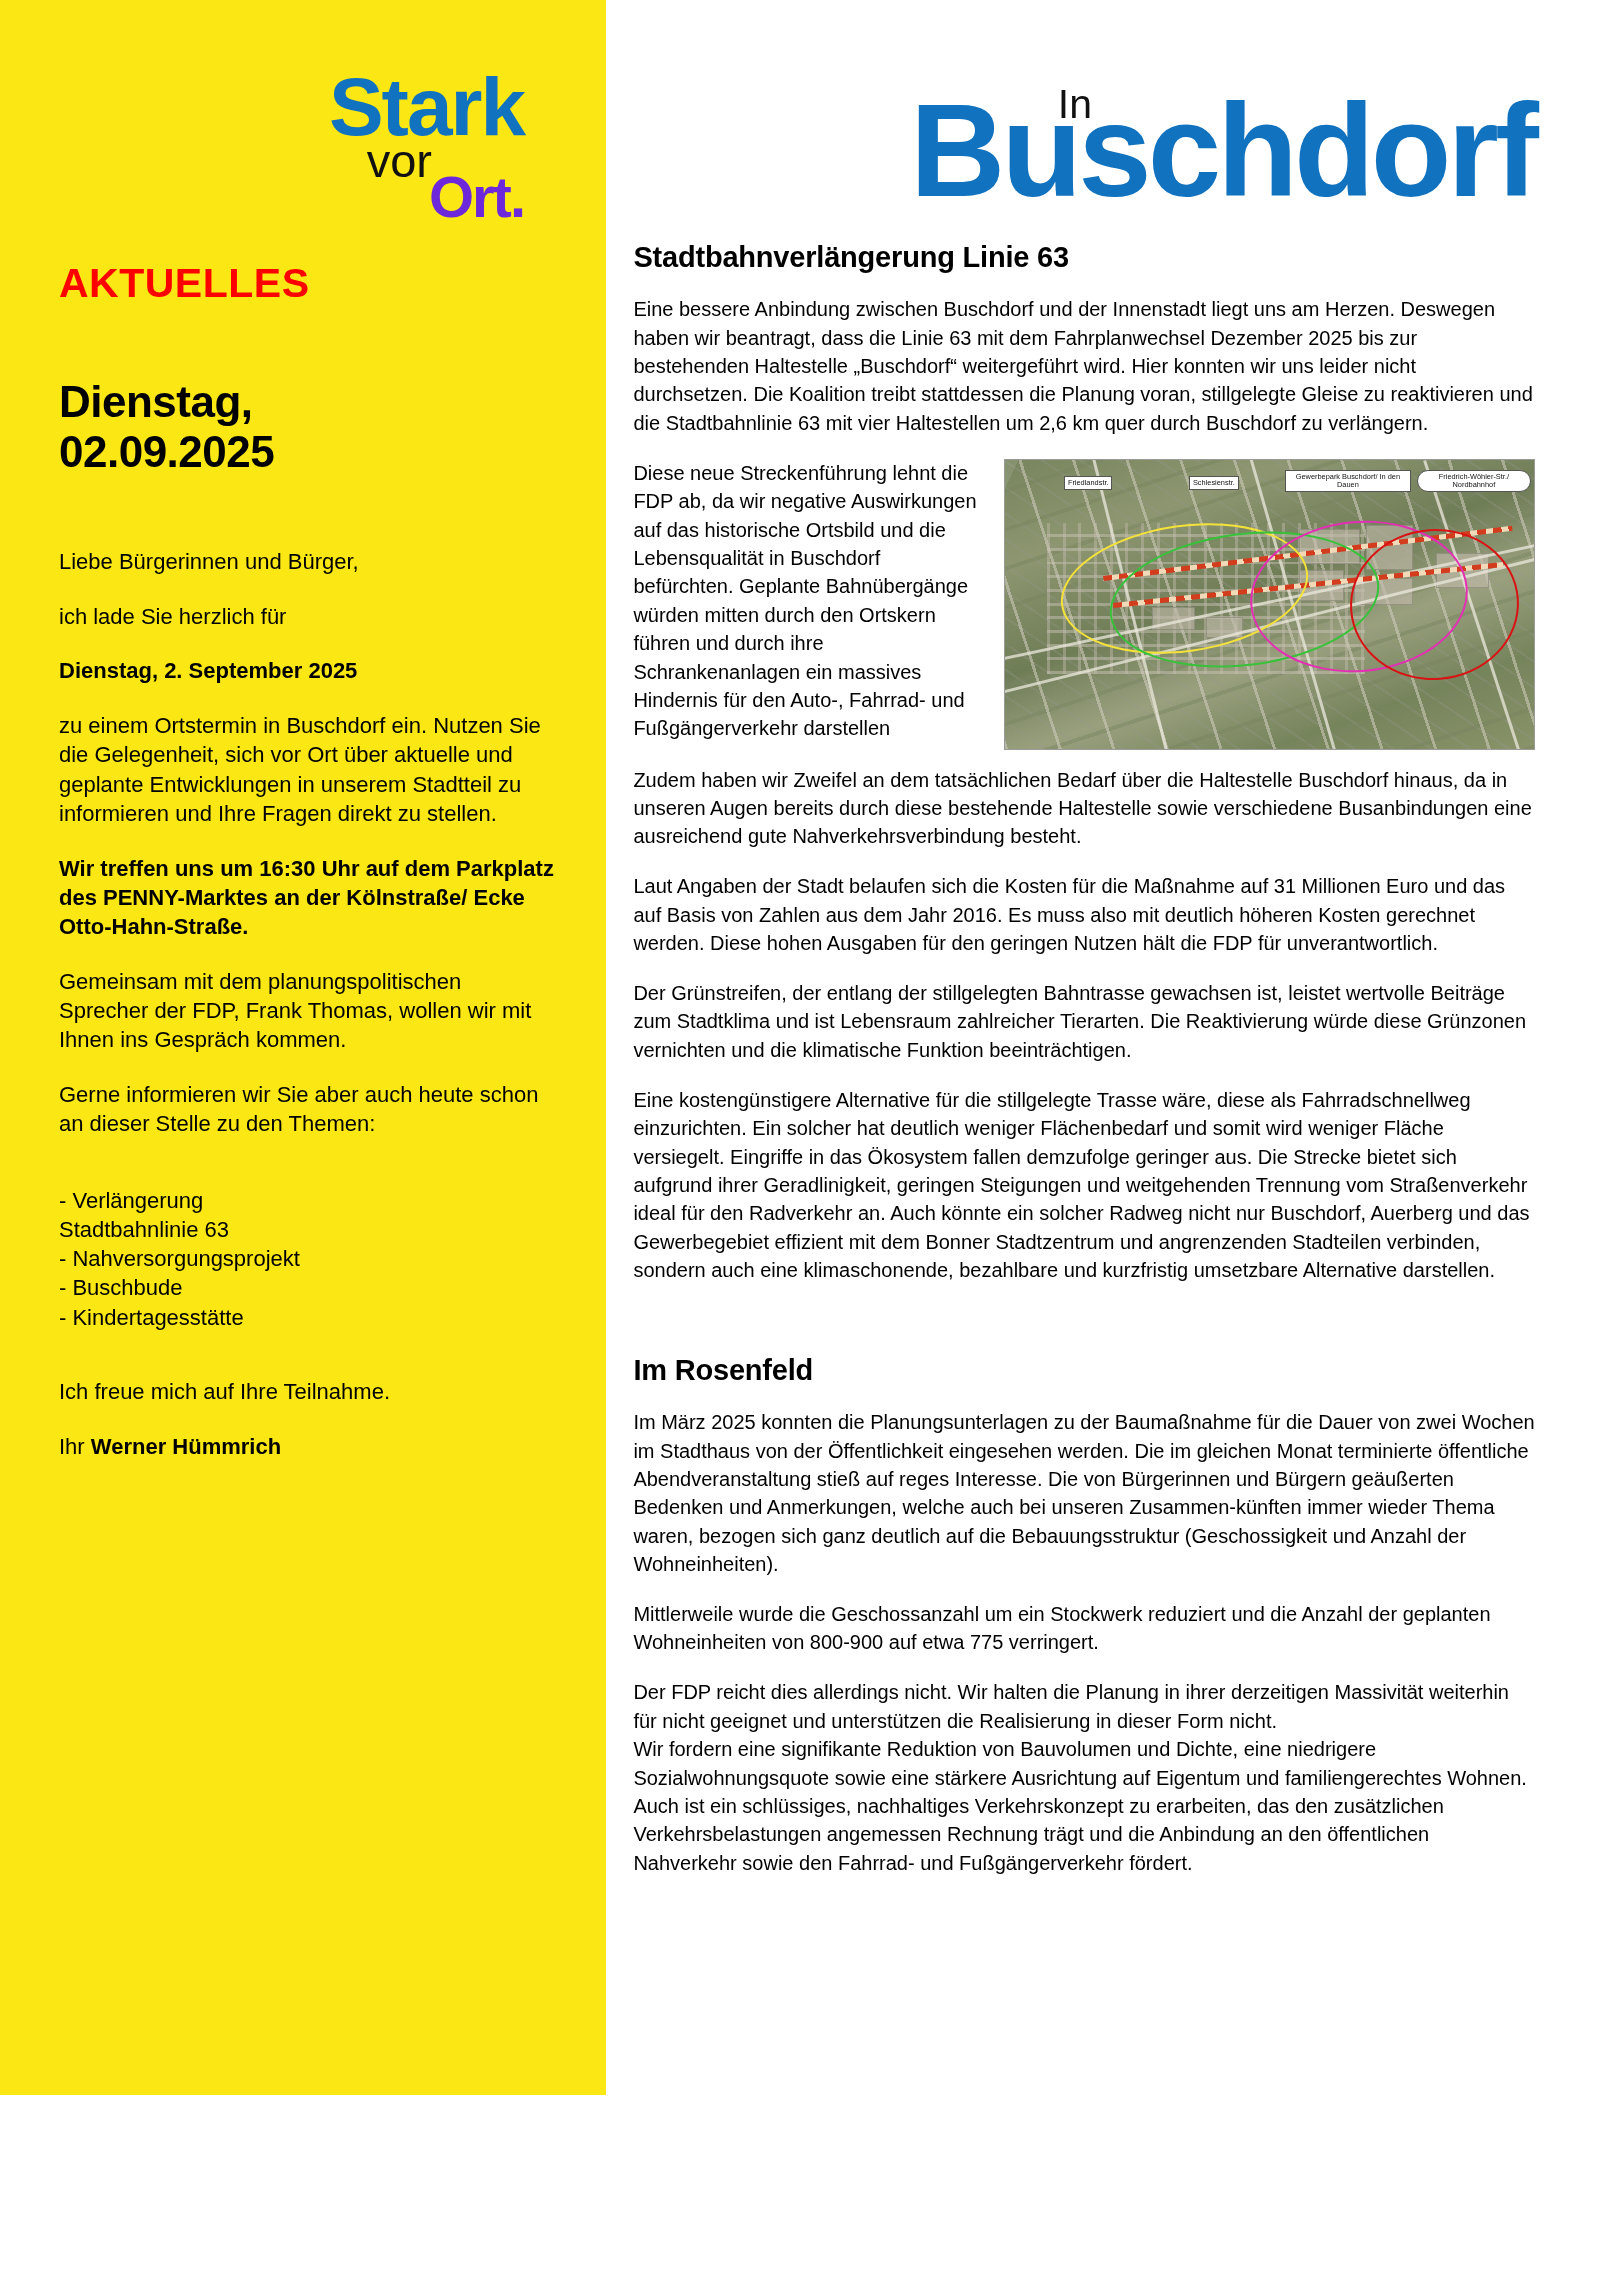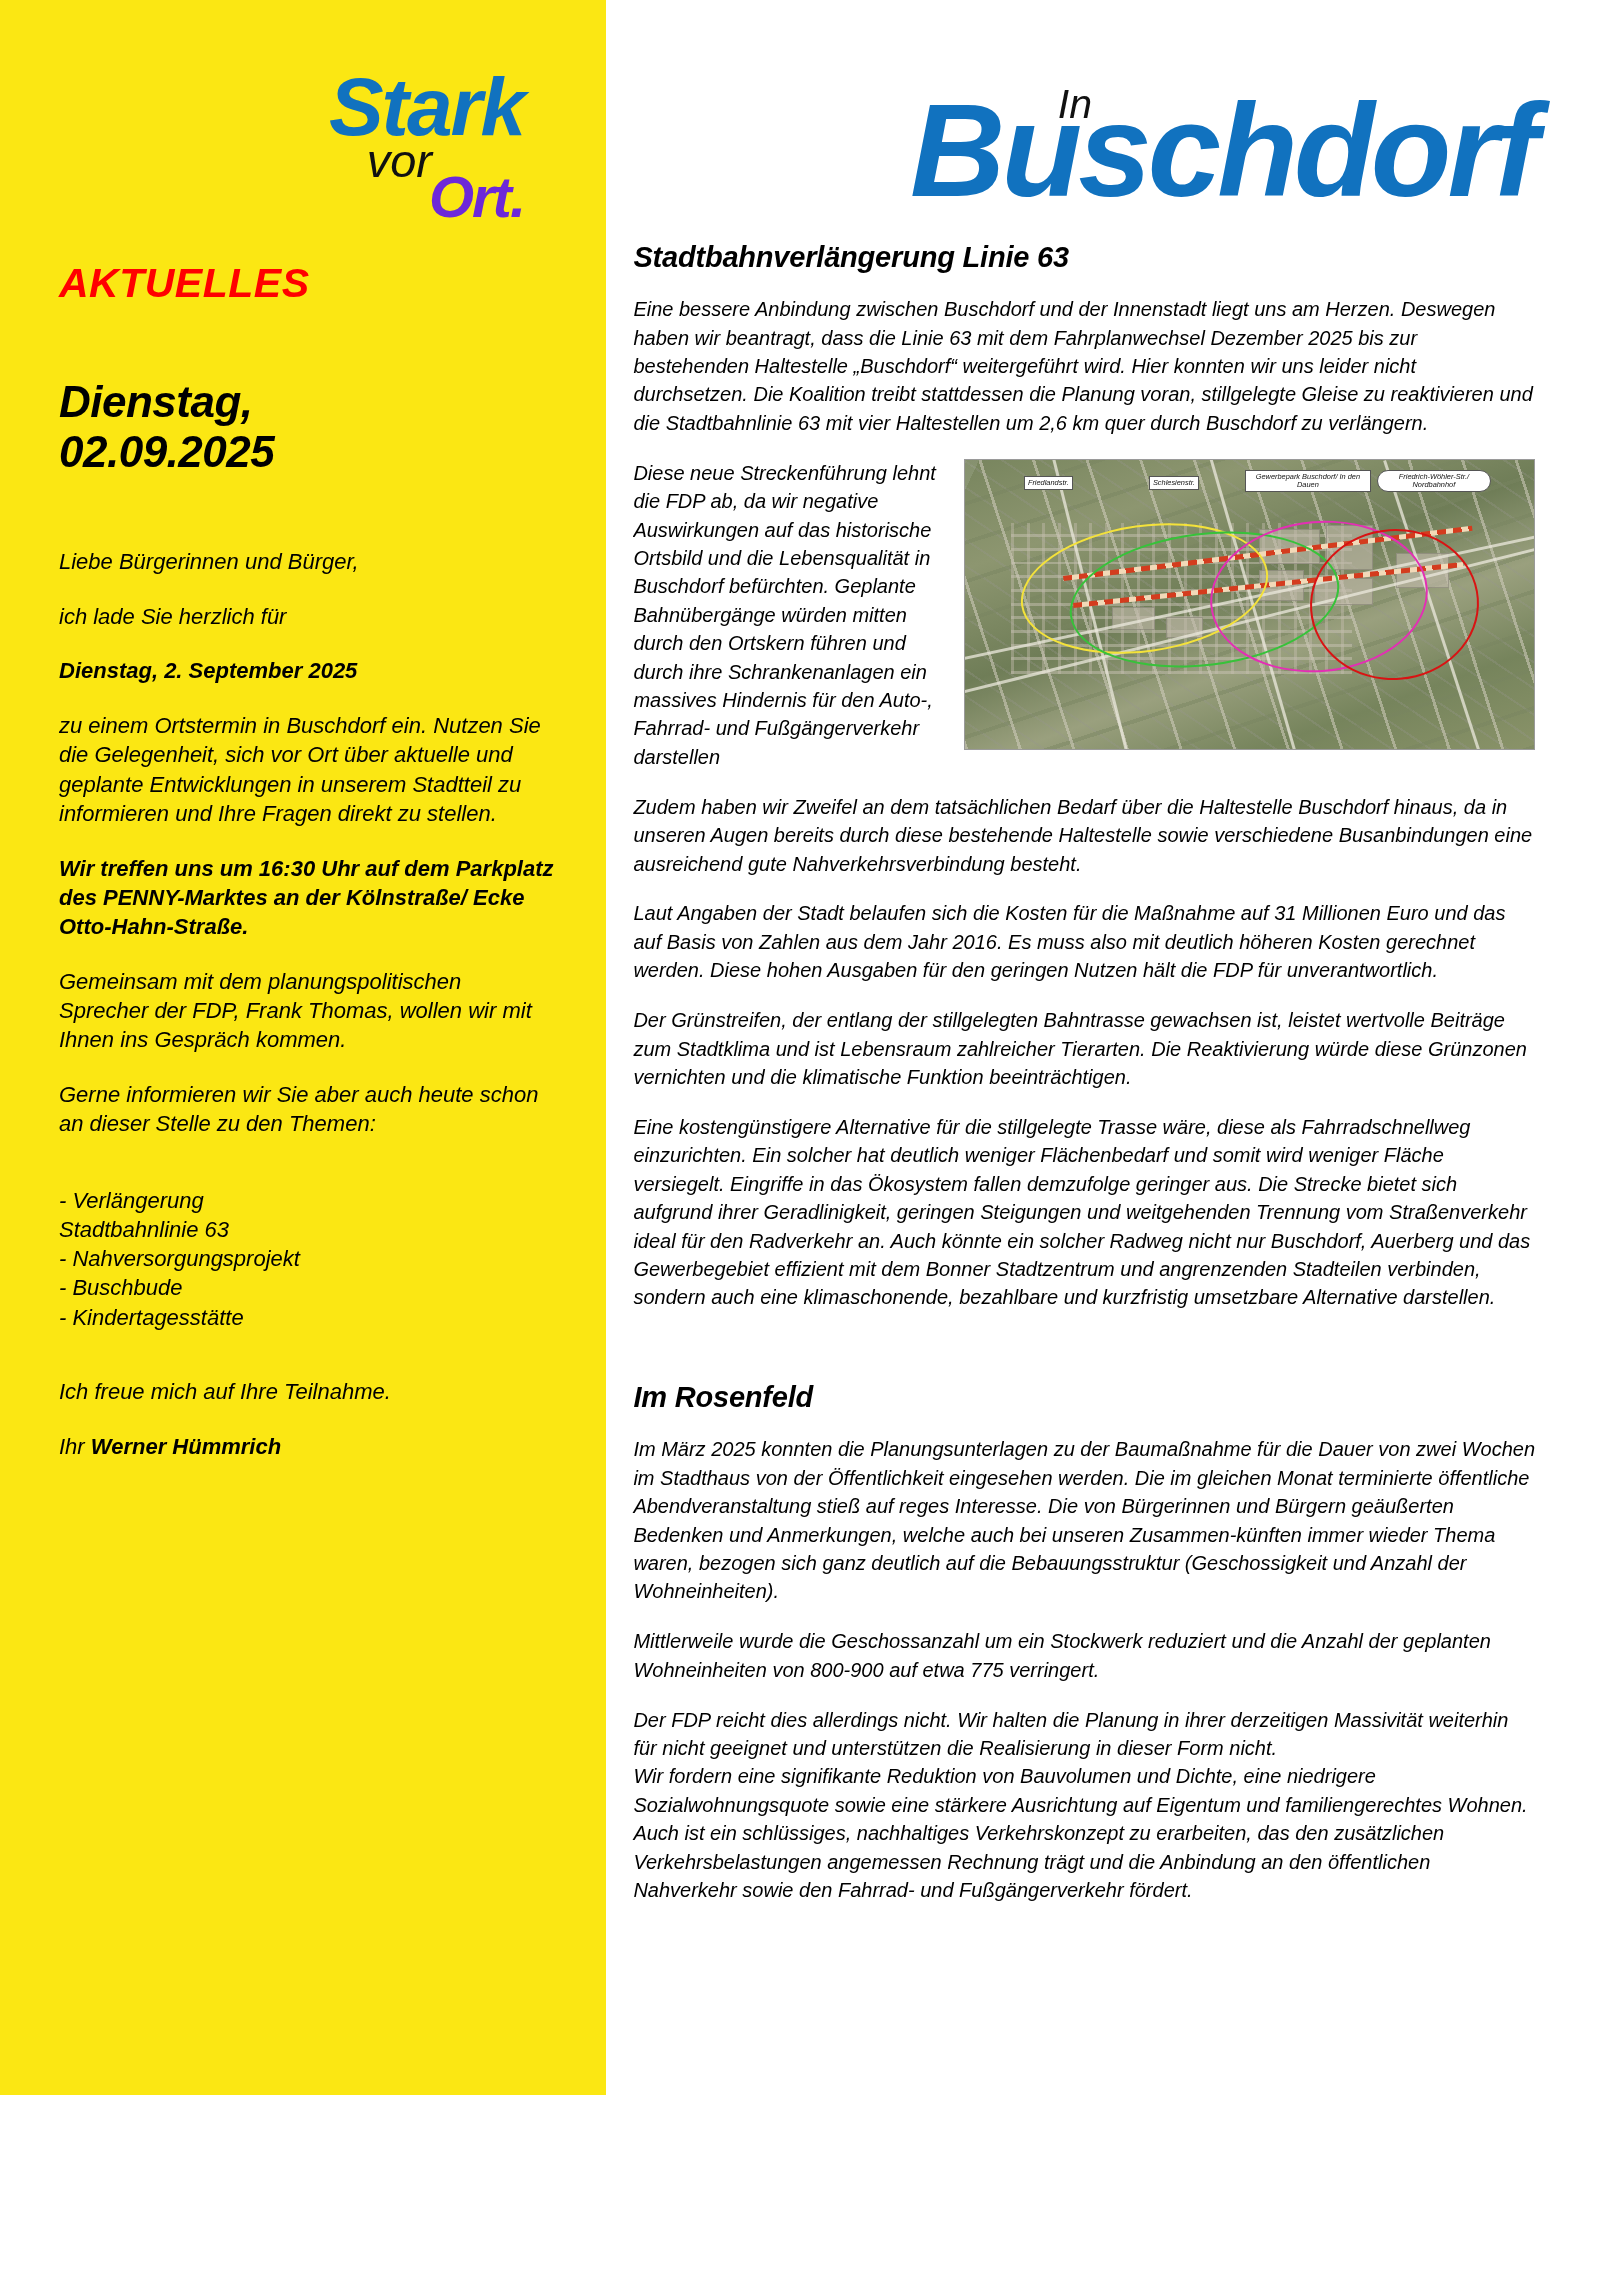--- a/index.html
+++ b/index.html
@@ -4,21 +4,21 @@
 <style>
   html, body { margin:0; padding:0; }
   body {
     width:1621px; height:2293px;
     background:#ffffff;
     font-family:"Liberation Sans", sans-serif;
     color:#000;
     position:relative;
     overflow:hidden;
   }
-  .page { position:relative; width:1621px; height:2095px; display:flex;font-style:italic; }
+  .page { position:relative; width:1621px; height:2095px; display:flex; }
 
   
   .left-col {
     width:606px;
     background:#fbe713;
     position:relative;
     flex:0 0 606px;
     padding:0;
     box-sizing:border-box;
   }
@@ -92,21 +92,20 @@
 
   .flow-wrap { overflow:hidden; }
   .map-fig {
     float:right;
     width:529px; height:289px;
     margin:0 0 15.7px 23.5px;
     position:relative;
     border:1px solid #9a9a9a;
     overflow:hidden;
     background:#fde047;
-    padding-left:40px;
   }
 
   
   .map-base {
     position:absolute; inset:0;
     background:
       linear-gradient(115deg, rgba(255,255,255,.10) 0 2%, transparent 2% 100%),
       repeating-linear-gradient(72deg, rgba(210,206,190,.55) 0 2.9px, transparent 2.9px 51px),
       repeating-linear-gradient(-18deg, rgba(120,132,96,.45) 0 3.9px, transparent 3.9px 37px),
       repeating-linear-gradient(34deg, rgba(150,150,140,.30) 0 2px, transparent 2px 21.6px),

